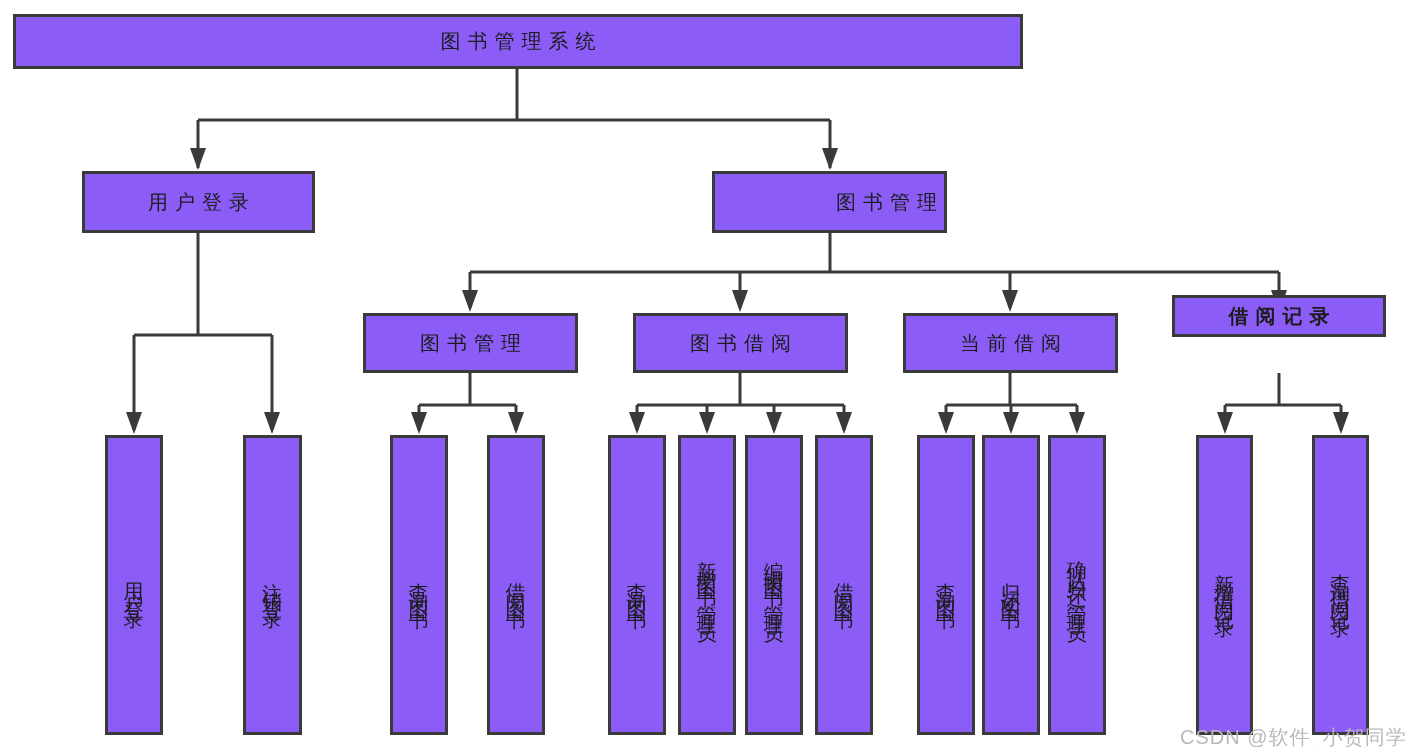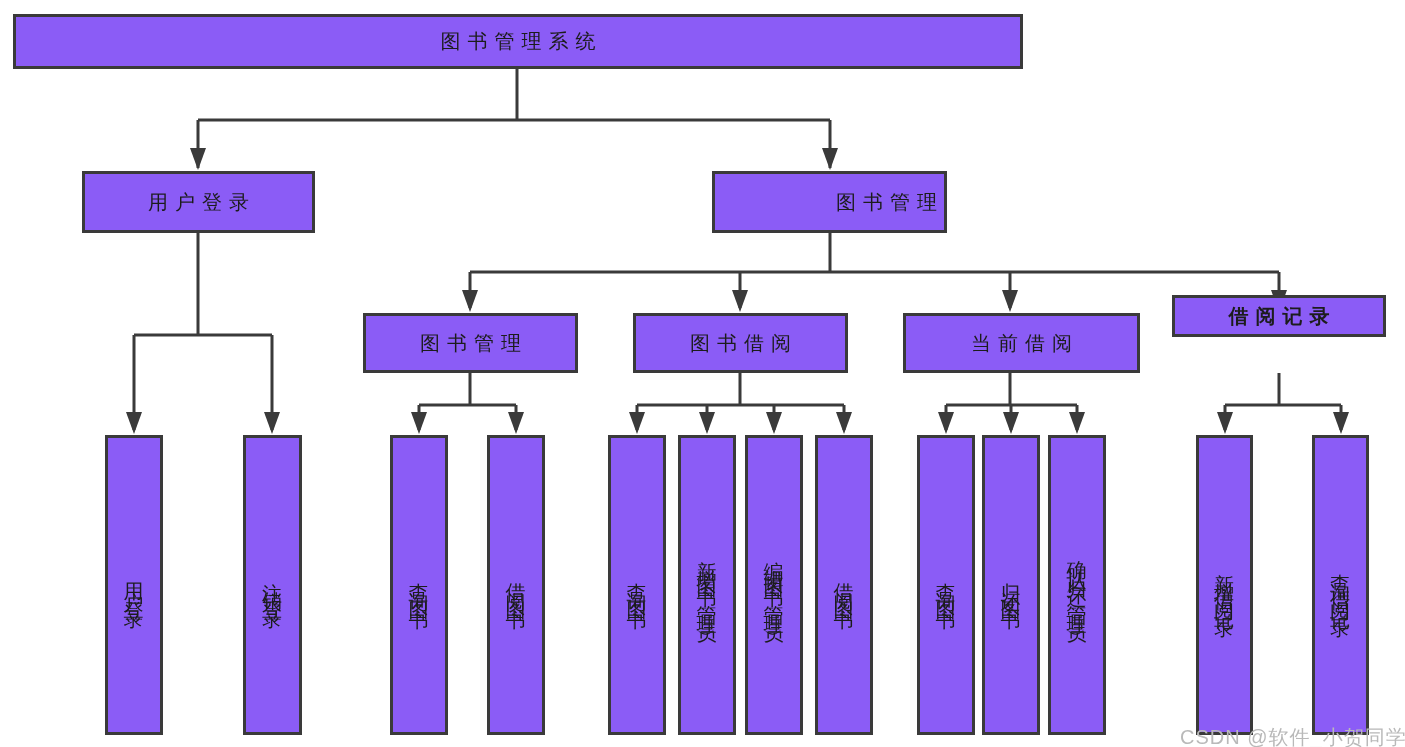--- a/index.html
+++ b/index.html
@@ -124,21 +124,21 @@
   <div class="node" style="left:712px; top:171px; width:235px; height:62px;justify-content:flex-end;">
     <span>图书管理</span>
   </div>
 
   <div class="node" style="left:363px; top:313px; width:215px; height:60px;">
     <span>图书管理</span>
   </div>
   <div class="node" style="left:633px; top:313px; width:215px; height:60px;justify-content:center;">
     <span>图书借阅</span>
   </div>
-  <div class="node" style="left:903px; top:313px; width:237px; height:60px;">
+  <div class="node" style="left:903px; top:313px; width:215px; height:60px;">
     <span>当前借阅</span>
   </div>
   <div class="node" style="left:1172px; top:295px; width:214px; height:42px;font-weight:bold;">
     <span>借阅记录</span>
   </div>
 
   <div class="node vert" style="left:105px; top:435px; width:58px; height:300px;">
     <span class="vtext">用户登录</span>
   </div>
   <div class="node vert" style="left:243px; top:435px; width:59px; height:300px;">

